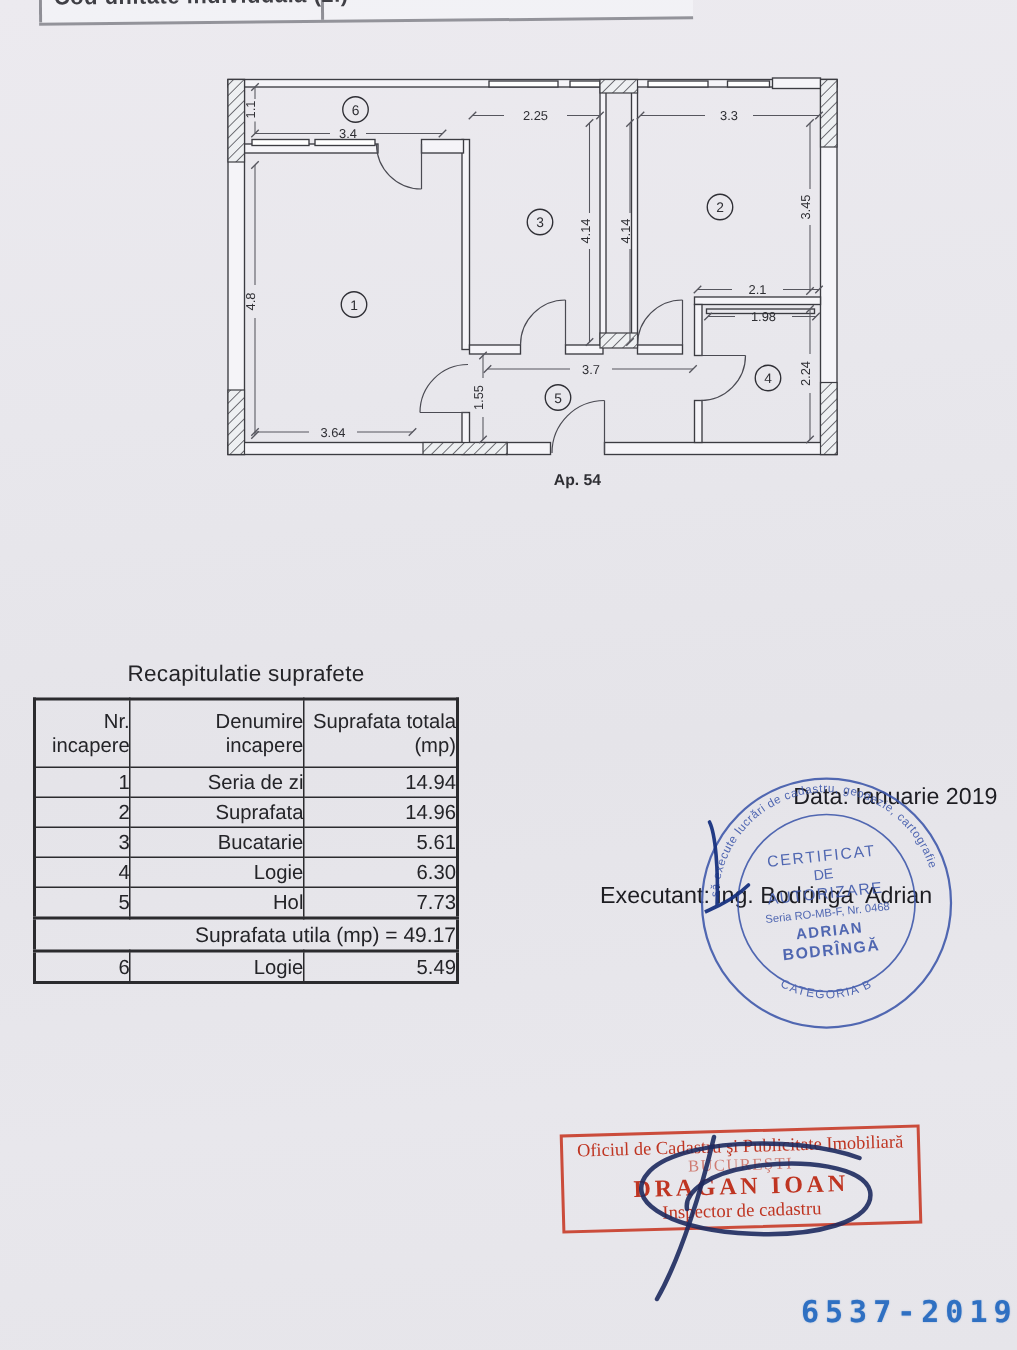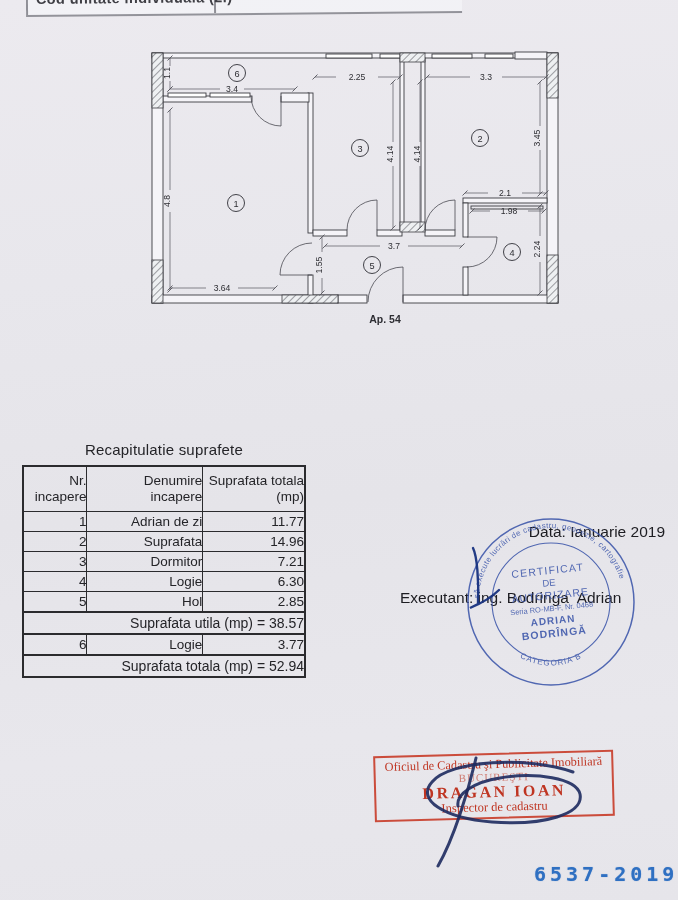--- a/index.html
+++ b/index.html
@@ -172,53 +172,50 @@
     <div class="tbl-title">Recapitulatie suprafete</div>
     <table class="areas">
       <tbody>
           <tr>
         <th class="c1"><span>Nr.</span><br><span>incapere</span></th>
         <th class="c2"><span>Denumire</span><br><span>incapere</span></th>
         <th class="c3"><span>Suprafata totala</span><br><span>(mp)</span></th>
       </tr>
       <tr>
         <td>1</td>
-        <td>Adrian de zi</td>
-        <td>11.77</td>
+        <td>Seria de zi</td>
+        <td>14.94</td>
       </tr>
       <tr>
         <td>2</td>
         <td>Suprafata</td>
         <td>14.96</td>
       </tr>
       <tr>
         <td>3</td>
-        <td>Dormitor</td>
-        <td>7.21</td>
+        <td>Bucatarie</td>
+        <td>5.61</td>
       </tr>
       <tr>
         <td>4</td>
         <td>Logie</td>
         <td>6.30</td>
       </tr>
       <tr>
         <td>5</td>
         <td>Hol</td>
-        <td>2.85</td>
+        <td>7.73</td>
       </tr>
       <tr class="sum">
-        <td colspan="3">Suprafata utila (mp) = 38.57</td>
+        <td colspan="3">Suprafata utila (mp) = 49.17</td>
       </tr>
       <tr>
         <td>6</td>
         <td>Logie</td>
-        <td>3.77</td>
-      </tr>
-      <tr class="sum">
-        <td colspan="3">Suprafata totala (mp) = 52.94</td>
+        <td>5.49</td>
       </tr>
     </tbody>
       </table>
   </div>
 
   <div class="info">
     <div class="l1">Data: Ianuarie 2019</div>
     <div>Executant: ing. Bodringa  Adrian</div>
   </div>
 

